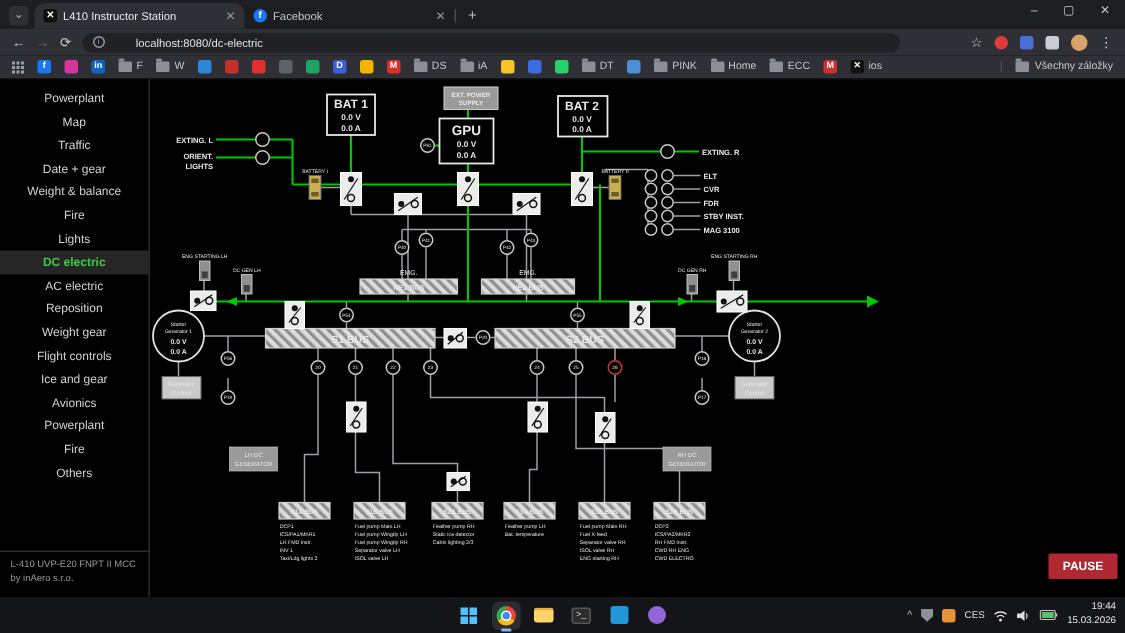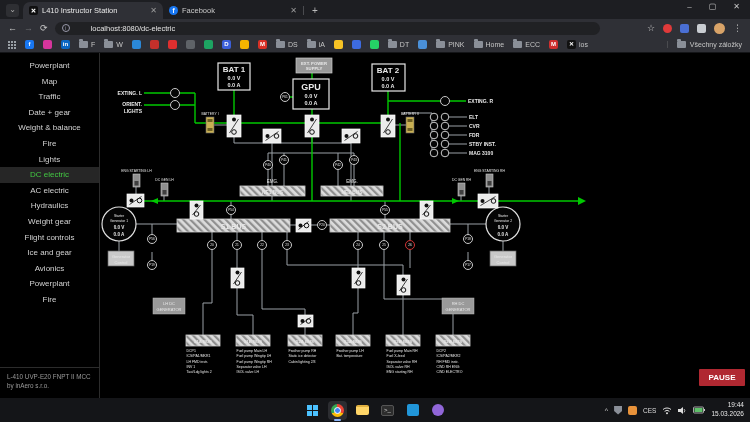--- a/index.html
+++ b/index.html
@@ -30,21 +30,21 @@
 .bmicon{width:9px;height:9px;border-radius:2px;color:#fff;font-size:6px;line-height:9px;text-align:center;font-weight:bold}
 .folderic{width:9px;height:7px;background:#8a8f98;border-radius:1px;position:relative;flex:0 0 auto}
 .folderic::before{content:"";position:absolute;top:-2px;left:0;width:4px;height:2px;background:#8a8f98;border-radius:1px 1px 0 0}
 .grid9{display:grid;grid-template-columns:repeat(3,2px);grid-gap:1px}
 .grid9 i{width:2px;height:2px;background:#9aa0a6;display:block}
 .allbm{margin-left:auto;display:flex;gap:4px;align-items:center;border-left:1px solid #4a4b4f;padding-left:9px}
 
 .content{position:absolute;left:0;top:53px;width:750px;height:345px;background:#000}
 .sidebar{position:absolute;left:0;top:0;width:100px;height:345px;border-right:1px solid #2c2c2c;display:flex;flex-direction:column;padding-top:5px;background:#000}
 .sb-item{height:15.6px;line-height:15.6px;text-align:center;font-size:8px;color:#d2d2d2;cursor:default}
-.sb-item.active{background:#262626;color:#43c943;font-weight:normal}
+.sb-item.active{background:#262626;color:#43c943;font-weight:bold}
 .sb-footer{margin-top:auto;border-top:1px solid #2c2c2c;padding:4px 7px 7px;font-size:6.3px;color:#9a9a9a;line-height:1.55}
 svg.diag{position:absolute;left:100px;top:0}
 svg text{fill:#e8e8e8;font-family:"Liberation Sans",sans-serif}
 .pause{position:absolute;right:5px;bottom:12px;width:46px;height:17px;background:#b02831;color:#fff;font-size:8px;font-weight:bold;text-align:center;line-height:17px;border-radius:1px}
 
 .taskbar{position:absolute;left:0;top:398px;width:750px;height:24px;background:#141518}
 .tb-center{position:absolute;left:50%;top:0;height:24px;transform:translateX(-50%);display:flex;gap:6px;align-items:center}
 .tk{width:19px;height:19px;border-radius:4px;display:flex;align-items:center;justify-content:center;position:relative}
 .tk.active{background:#2c2d31}
 .tk.active::after{content:"";position:absolute;bottom:-1px;left:6px;width:7px;height:2px;border-radius:1px;background:#8ab4f8}
@@ -213,27 +213,28 @@
     <div id="sb-list">
         <div class="sb-item">Powerplant</div>
         <div class="sb-item">Map</div>
         <div class="sb-item">Traffic</div>
         <div class="sb-item">Date + gear</div>
         <div class="sb-item">Weight &amp; balance</div>
         <div class="sb-item">Fire</div>
         <div class="sb-item">Lights</div>
         <div class="sb-item active">DC electric</div>
         <div class="sb-item">AC electric</div>
-        <div class="sb-item">Hydraulics</div>
+        <div class="sb-item">Reposition</div>
         <div class="sb-item">Weight gear</div>
         <div class="sb-item">Flight controls</div>
         <div class="sb-item">Ice and gear</div>
         <div class="sb-item">Avionics</div>
         <div class="sb-item">Powerplant</div>
         <div class="sb-item">Fire</div>
+        <div class="sb-item">Others</div>
       </div>
     <div class="sb-footer">
       <div>L-410 UVP-E20 FNPT II MCC</div>
       <div>by inAero s.r.o.</div>
     </div>
   </div>
 
   <svg id="diag" class="diag" width="650" height="345" viewBox="0 0 650 345">
     <defs>
       <pattern id="hz" width="5" height="5" patternUnits="userSpaceOnUse" patternTransform="rotate(-45)">

